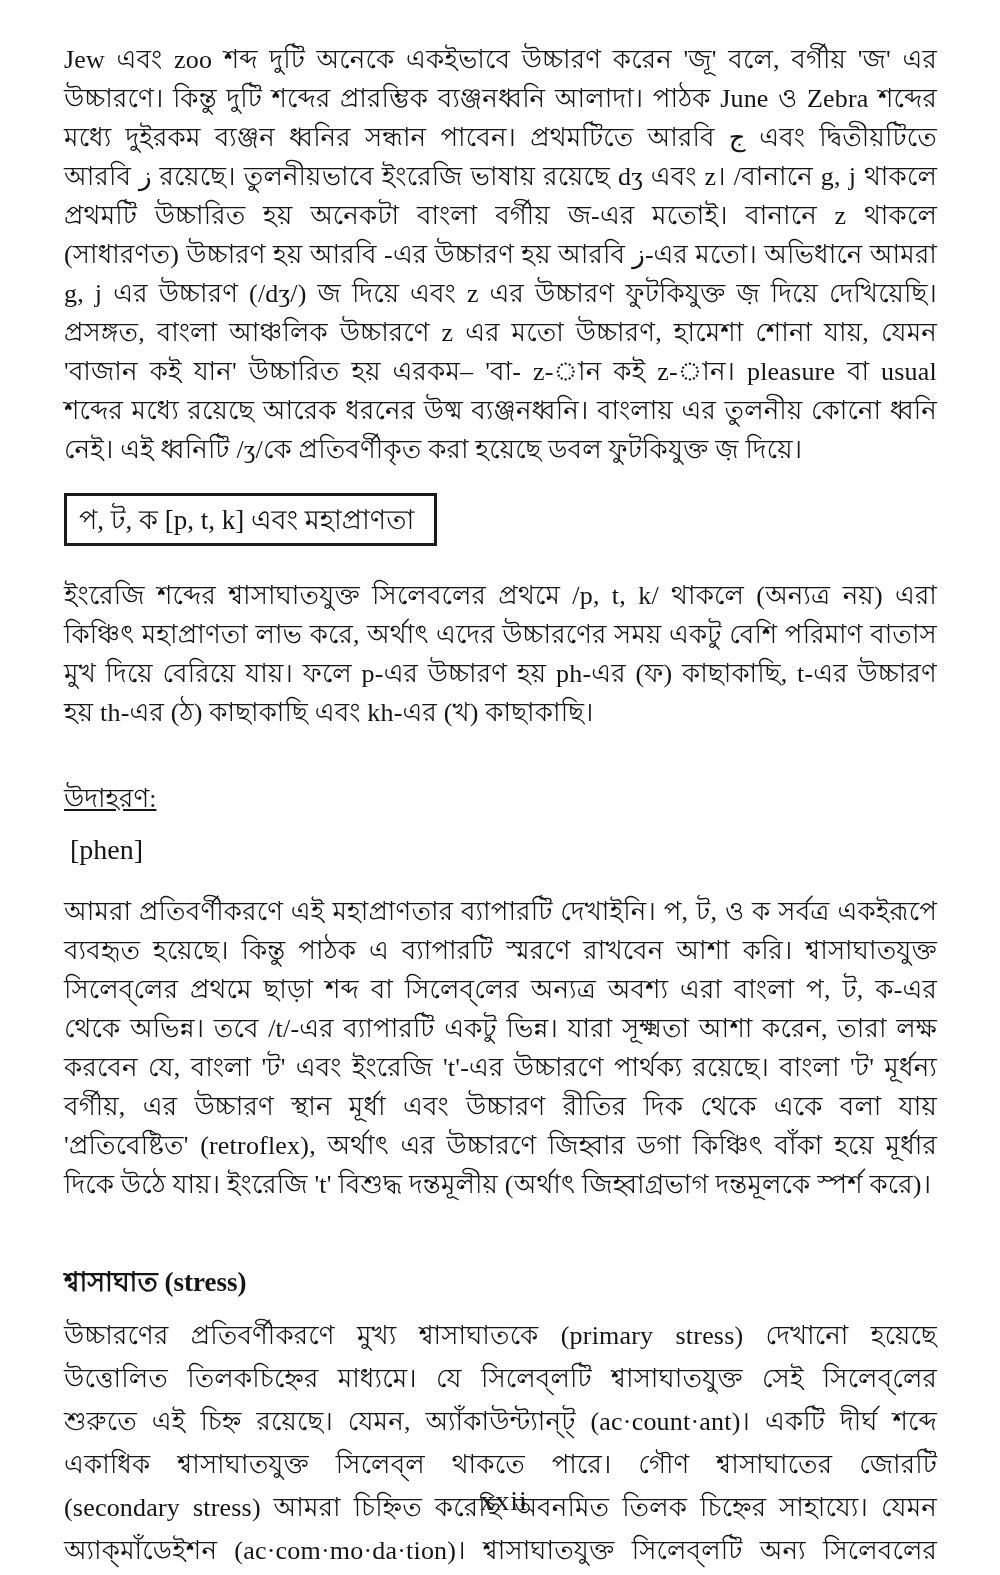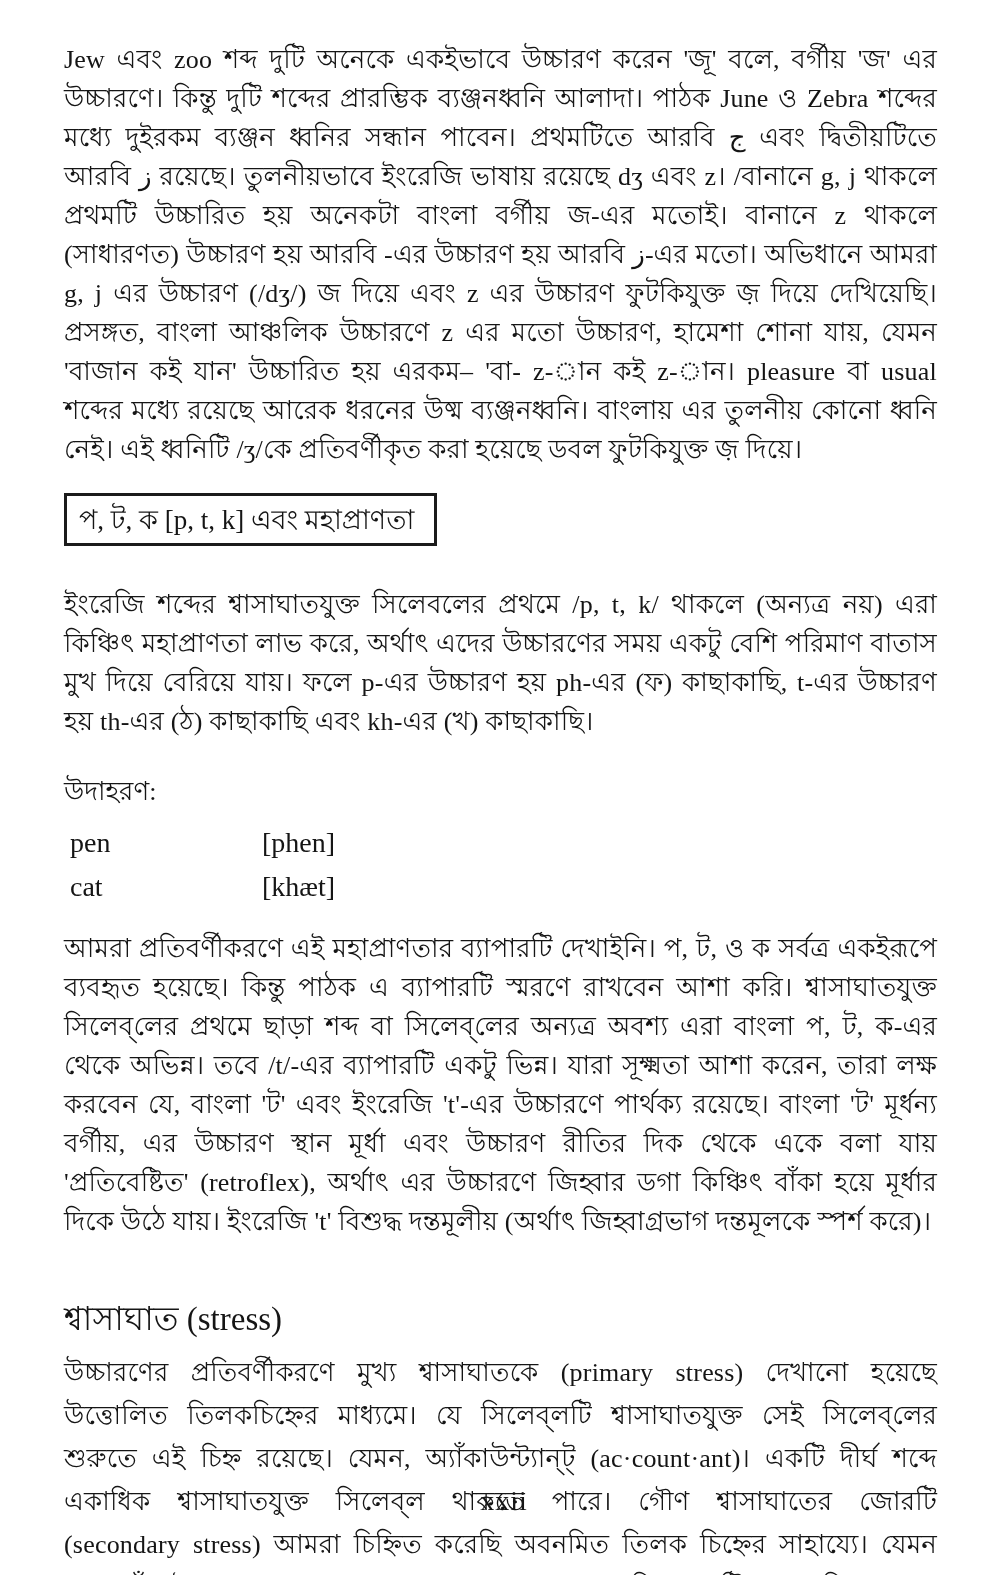--- a/index.html
+++ b/index.html
@@ -24,43 +24,44 @@
     letter-spacing:.2px;
   }
   .box-heading{
     display:inline-block;
     margin:24px 0 6px 0;
     border:3px solid #1b1b1b;
     padding:8px 20px 7px 12px;
     font-size:27px;
     line-height:32px;
   }
-  .para-aspiration{margin-top:33px;}
+  .para-aspiration{margin-top:24px;}
   .examples-label{
-    margin-top:32px;
+    margin-top:48px;
     font-size:26px;
     line-height:38px;
+    text-decoration:underline;
   }
   .examples{
     margin:10px 0 0 6px;
   }
   .example-row{
     display:flex;
     align-items:baseline;
     font-size:28px;
     line-height:44px;
   }
   .example-word{width:192px;}
   .example-transcription{}
   .para-translit{margin-top:20px;}
   .stress-heading{
     margin-top:58px;
-    font-size:33px;
+    font-size:27px;
     line-height:40px;
-    font-weight:normal;
+    font-weight:bold;
   }
   .para-stress{
     margin-top:12px;
     line-height:43px;
     word-spacing:3px;
   }
   .page-number{
     position:absolute;
     left:0;right:0;bottom:58px;
     text-align:center;
@@ -78,26 +79,21 @@
     <p class="para">Jew এবং zoo শব্দ দুটি অনেকে একইভাবে উচ্চারণ করেন 'জূ' বলে, বর্গীয় 'জ' এর উচ্চারণে। কিন্তু দুটি শব্দের প্রারম্ভিক ব্যঞ্জনধ্বনি আলাদা। পাঠক June ও Zebra শব্দের মধ্যে দুইরকম ব্যঞ্জন ধ্বনির সন্ধান পাবেন। প্রথমটিতে আরবি ج এবং দ্বিতীয়টিতে আরবি ز রয়েছে। তুলনীয়ভাবে ইংরেজি ভাষায় রয়েছে dʒ এবং z। /বানানে g, j থাকলে প্রথমটি উচ্চারিত হয় অনেকটা বাংলা বর্গীয় জ-এর মতোই। বানানে z থাকলে (সাধারণত) উচ্চারণ হয় আরবি -এর উচ্চারণ হয় আরবি ز-এর মতো। অভিধানে আমরা g, j এর উচ্চারণ (/dʒ/) জ দিয়ে এবং z এর উচ্চারণ ফুটকিযুক্ত জ় দিয়ে দেখিয়েছি। প্রসঙ্গত, বাংলা আঞ্চলিক উচ্চারণে z এর মতো উচ্চারণ, হামেশা শোনা যায়, যেমন 'বাজান কই যান' উচ্চারিত হয় এরকম– 'বা- z-ান কই z-ান। pleasure বা usual শব্দের মধ্যে রয়েছে আরেক ধরনের উষ্ম ব্যঞ্জনধ্বনি। বাংলায় এর তুলনীয় কোনো ধ্বনি নেই। এই ধ্বনিটি /ʒ/কে প্রতিবর্ণীকৃত করা হয়েছে ডবল ফুটকিযুক্ত জ় দিয়ে।</p>
 
     <div class="box-heading">প, ট, ক [p, t, k] এবং মহাপ্রাণতা</div>
 
     <p class="para para-aspiration">ইংরেজি শব্দের শ্বাসাঘাতযুক্ত সিলেবলের প্রথমে /p, t, k/ থাকলে (অন্যত্র নয়) এরা কিঞ্চিৎ মহাপ্রাণতা লাভ করে, অর্থাৎ এদের উচ্চারণের সময় একটু বেশি পরিমাণ বাতাস মুখ দিয়ে বেরিয়ে যায়। ফলে p-এর উচ্চারণ হয় ph-এর (ফ) কাছাকাছি, t-এর উচ্চারণ হয় th-এর (ঠ) কাছাকাছি এবং kh-এর (খ) কাছাকাছি।</p>
 
     <div class="examples-label">উদাহরণ:</div>
 
     <div class="examples">
       <div class="example-row">
-        <span class="example-word">pen</span>
         <span class="example-transcription">[phen]</span>
-      </div>
-      <div class="example-row">
-        <span class="example-word">cat</span>
-        <span class="example-transcription">[khæt]</span>
       </div>
     </div>
 
     <p class="para para-translit">আমরা প্রতিবর্ণীকরণে এই মহাপ্রাণতার ব্যাপারটি দেখাইনি। প, ট, ও ক সর্বত্র একইরূপে ব্যবহৃত হয়েছে। কিন্তু পাঠক এ ব্যাপারটি স্মরণে রাখবেন আশা করি। শ্বাসাঘাতযুক্ত সিলেব্‌লের প্রথমে ছাড়া শব্দ বা সিলেব্‌লের অন্যত্র অবশ্য এরা বাংলা প, ট, ক-এর থেকে অভিন্ন। তবে /t/-এর ব্যাপারটি একটু ভিন্ন। যারা সূক্ষ্মতা আশা করেন, তারা লক্ষ করবেন যে, বাংলা 'ট' এবং ইংরেজি 't'-এর উচ্চারণে পার্থক্য রয়েছে। বাংলা 'ট' মূর্ধন্য বর্গীয়, এর উচ্চারণ স্থান মূর্ধা এবং উচ্চারণ রীতির দিক থেকে একে বলা যায় 'প্রতিবেষ্টিত' (retroflex), অর্থাৎ এর উচ্চারণে জিহ্বার ডগা কিঞ্চিৎ বাঁকা হয়ে মূর্ধার দিকে উঠে যায়। ইংরেজি 't' বিশুদ্ধ দন্তমূলীয় (অর্থাৎ জিহ্বাগ্রভাগ দন্তমূলকে স্পর্শ করে)।</p>
 
     <div class="stress-heading">
       <span>শ্বাসাঘাত</span>
       <span>(stress)</span>
     </div>
 

